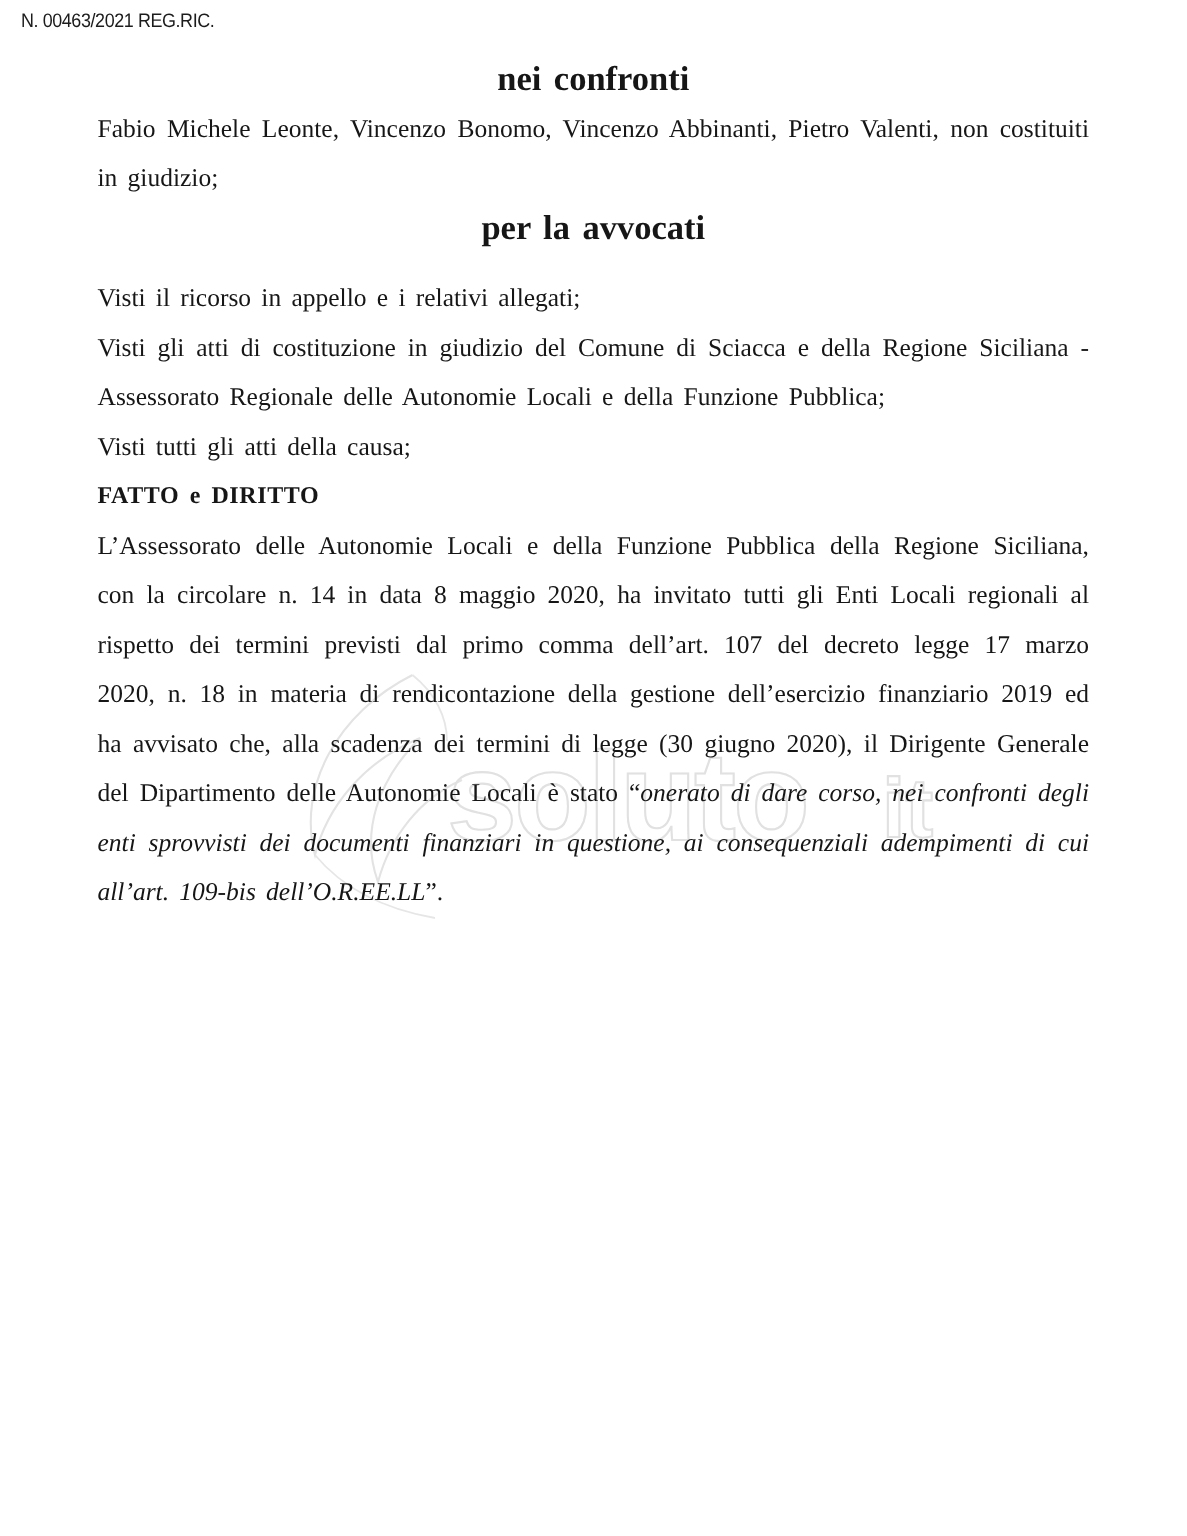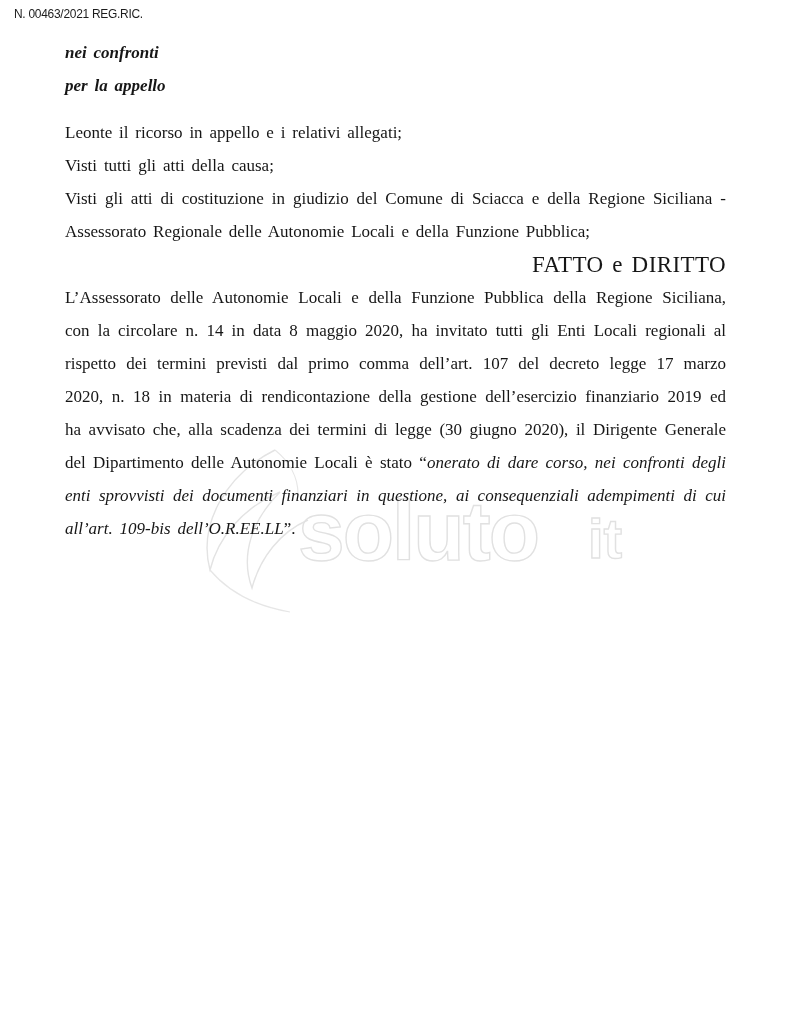--- a/index.html
+++ b/index.html
@@ -38,31 +38,31 @@
     font-size: 17px;
     line-height: 33px;
     text-align: justify;
     word-spacing: 2.6px;
   }
   .content p {
     margin: 0;
   }
   .h-center {
     margin: 0;
+    text-align: center;
     font-weight: bold;
-    font-style: italic;
-    font-size: 17px;
+    font-size: 23px;
     line-height: 33px;
   }
   .h-caps {
     margin: 18px 0 0 0;
-    text-align: right;
-    font-weight: normal;
+    text-align: left;
+    font-weight: bold;
     font-style: normal;
-    font-size: 23px;
+    font-size: 16px;
     line-height: 33px;
     letter-spacing: 0.4px;
   }
   .gap-before {
     margin-top: 14px !important;
   }
   .it {
     font-style: italic;
   }
   .watermark {
@@ -95,29 +95,30 @@
       <path d="M 95 30 C 110 42, 118 58, 118 74" fill="none" stroke="#e4e4e4" stroke-width="1.2"></path>
     </g>
     <text x="118" y="140" font-size="84" letter-spacing="-2">soluto</text>
     <text x="408" y="138" font-size="56">it</text>
   </svg>
 
   <div class="content">
 
     <p class="h-center">nei confronti</p>
 
+    <p>Fabio Michele Leonte, Vincenzo Bonomo, Vincenzo Abbinanti, Pietro Valenti, non costituiti in giudizio;</p>
 
-    <p class="h-center">per la appello</p>
+    <p class="h-center">per la avvocati</p>
 
 
-    <p class="gap-before">Leonte il ricorso in appello e i relativi allegati;</p>
+    <p class="gap-before">Visti il ricorso in appello e i relativi allegati;</p>
+
+    <p>Visti gli atti di costituzione in giudizio del Comune di Sciacca e della Regione Siciliana - Assessorato Regionale delle Autonomie Locali e della Funzione Pubblica;</p>
 
     <p>Visti tutti gli atti della causa;</p>
-
-    <p>Visti gli atti di costituzione in giudizio del Comune di Sciacca e della Regione Siciliana - Assessorato Regionale delle Autonomie Locali e della Funzione Pubblica;</p>
 
 
 
     <p class="h-caps">FATTO e DIRITTO</p>
 
 
     <p><span>L’Assessorato delle Autonomie Locali e della Funzione Pubblica della Regione Siciliana, con la circolare n. 14 in data 8 maggio 2020, ha invitato tutti gli Enti Locali regionali al rispetto dei termini previsti dal primo comma dell’art. 107 del decreto legge 17 marzo 2020, n. 18 in materia di rendicontazione della gestione dell’esercizio finanziario 2019 ed ha avvisato che, alla scadenza dei termini di legge (30 giugno 2020), il Dirigente Generale del Dipartimento delle Autonomie Locali è stato “</span><span class="it">onerato di dare corso, nei confronti degli enti sprovvisti dei documenti finanziari in questione, ai consequenziali adempimenti di cui all’art. 109-bis dell’O.R.EE.LL</span><span>”.</span></p>
 
 
   </div>

